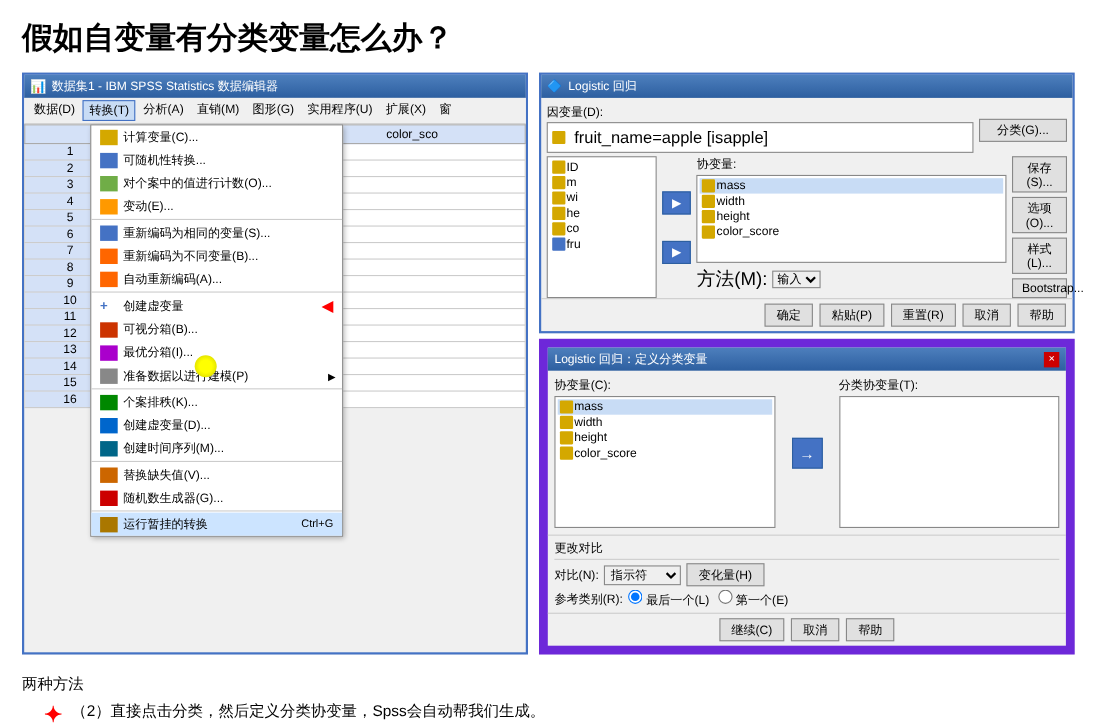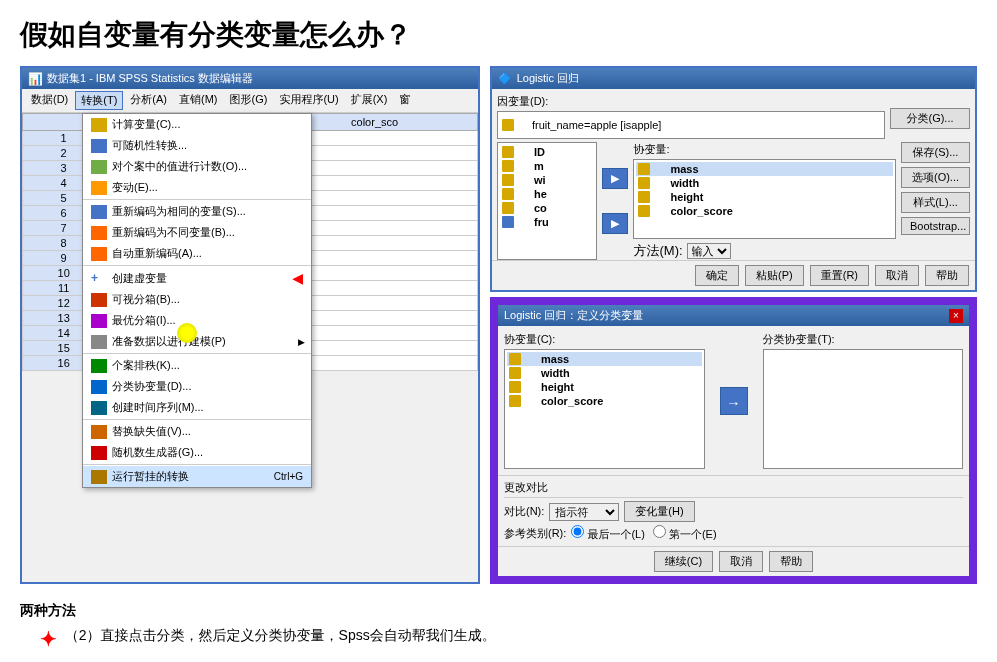--- a/index.html
+++ b/index.html
@@ -225,23 +225,22 @@
       border: 1px solid #888;
       background: #fff;
       min-height: 50px;
       padding: 2px;
       font-size: 11px;
     }
 
     .var-list-item {
       display: flex;
       align-items: flex-end;
-      gap: 20px;
+      gap: 1px;
       padding: 1px 2px;
-      font-weight: bold;
     }
 
     .var-list-item.selected {
       background: #c8dcf5;
     }
 
     .var-icon {
       width: 12px;
       height: 12px;
       background: #d4a800;
@@ -258,21 +257,21 @@
       cursor: pointer;
       align-self: center;
     }
 
     .side-btn {
       background: #e0e0e0;
       border: 1px solid #888;
       padding: 2px 8px;
       font-size: 11px;
       cursor: pointer;
-      width: 69px;
+      width: 50px;
       text-align: center;
     }
 
     .logistic-footer {
       display: flex;
       justify-content: flex-end;
       gap: 6px;
       padding: 4px 6px;
       border-top: 1px solid #ccc;
       align-items: center;
@@ -393,21 +392,20 @@
     
     .bottom-text {
       margin-top: 10px;
       font-size: 14px;
       color: #000;
       line-height: 1.8;
     }
 
     .bottom-text .method-title {
       font-size: 14px;
-      font-weight: bold;
     }
 
     .bottom-text .method-item {
       display: flex;
       align-items: flex-start;
       gap: 8px;
       padding-left: 20px;
     }
 
     .star-icon {
@@ -430,24 +428,24 @@
 
     .dep-var-section {
       flex: 1;
     }
 
     .dep-var-box {
       border: 1px solid #888;
       background: #fff;
       min-height: 28px;
       padding: 2px 4px;
-      font-size: 11px;
-      display: flex;
-      align-items: center;
-      gap: 18px;
+      font-size: 15px;
+      display: flex;
+      align-items: center;
+      gap: 8px;
     }
 
     .logistic-mid-area {
       display: flex;
       padding: 0 5px;
       gap: 5px;
       margin-top: 3px;
     }
 
     .source-var-box {
@@ -648,21 +646,21 @@
             <span>准备数据以进行建模(P)</span>
             <span class="arrow">▶</span>
           </div>
           <div class="dropdown-divider"></div>
           <div class="dropdown-item">
             <span class="item-icon rank"></span>
             <span>个案排秩(K)...</span>
           </div>
           <div class="dropdown-item">
             <span class="item-icon datetime"></span>
-            <span>分类协变量(D)...</span>
+            <span>创建虚变量(D)...</span>
           </div>
           <div class="dropdown-item">
             <span class="item-icon timeseries"></span>
             <span>创建时间序列(M)...</span>
           </div>
           <div class="dropdown-divider"></div>
           <div class="dropdown-item">
             <span class="item-icon replace"></span>
             <span>替换缺失值(V)...</span>
           </div>
@@ -752,21 +750,21 @@
               <div class="var-list-item">
                 <span class="var-icon"></span>
                 <span>height</span>
               </div>
               <div class="var-list-item">
                 <span class="var-icon"></span>
                 <span>color_score</span>
               </div>
             </div>
             <div style="margin-top:3px;display:flex;gap:4px;align-items:center;">
-              <span style="font-size:13px;">方法(M):</span>
+              <span style="font-size:17px;">方法(M):</span>
               <select style="font-size:11px;border:1px solid #888;">
                 <option>输入</option>
               </select>
             </div>
           </div>
 
           <div class="right-buttons">
             <button class="side-btn">保存(S)...</button>
             <button class="side-btn">选项(O)...</button>
             <button class="side-btn">样式(L)...</button>

